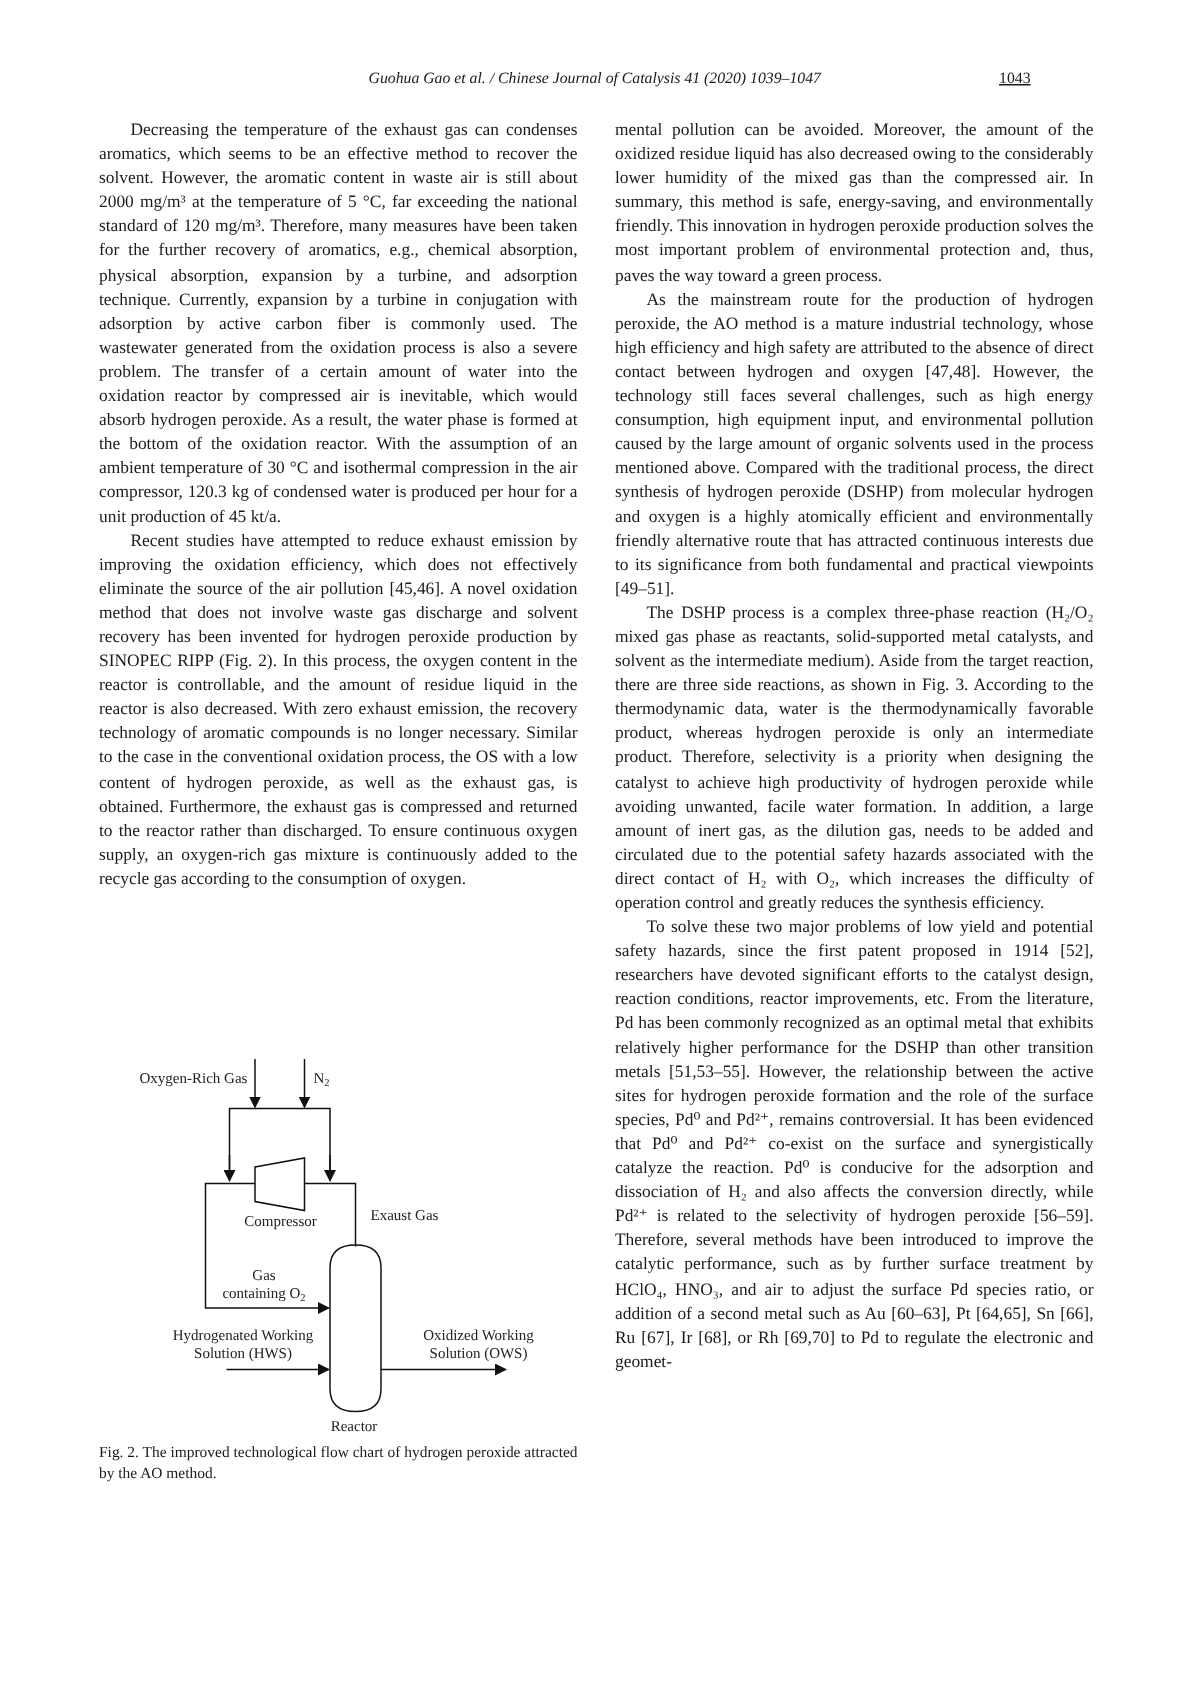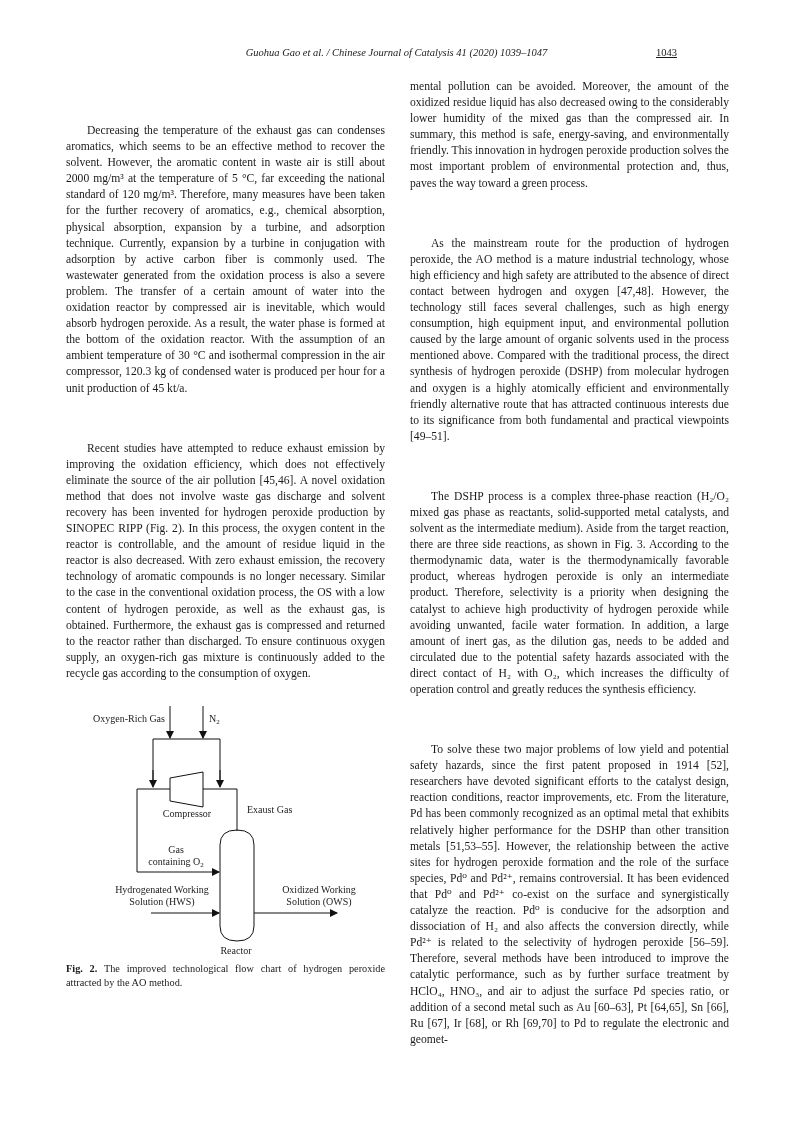--- a/index.html
+++ b/index.html
@@ -2,37 +2,37 @@
 <html><head>
 <meta charset="utf-8">
 <style>
   html, body { margin:0; padding:0; background:#ffffff; }
   body { width:793px; height:1122px; position:relative; overflow:hidden;
          font-family:"Liberation Serif", "DejaVu Serif", serif; color:#1a1a1a; }
   .running-head { position:absolute; top:47px; left:0; width:750px; height:16px;
                   font-size:10.5px; }
   .running-head .journal { position:absolute; left:0; width:793px; text-align:center;
                            font-style:italic; }
-  .running-head .pageno { position:absolute; right:73px;text-decoration:underline; }
+  .running-head .pageno { position:absolute; right:63px;text-decoration:underline; }
   .col { position:absolute; top:79px; width:319px; font-size:11.6px; line-height:16.1px;
          text-align:justify; hyphens:manual; }
   .col.left { left:66px; }
   .col.right { left:410px; }
   .col p { margin:0; }
-  .col p.indent { text-indent:21px;margin-top:44px; }
+  .col p.indent { text-indent:21px; }
   .col p.noindent { text-indent:0; }
   h2.section { font-size:11.6px; font-weight:bold; margin:16px 0 16px 0; line-height:16px;
                font-family:"Liberation Serif", serif; }
   h2.section .num { display:inline-block; width:21px; }
   .figure { position:absolute; left:66px; top:700px; width:319px; height:265px; }
   .figure svg { position:absolute; left:0; top:0; }
   .figure svg text { font-family:"Liberation Serif", serif; font-size:10px; fill:#222; }
   .caption { position:absolute; left:66px; top:962px; width:319px; font-size:10.3px;
              line-height:14px; text-align:justify; }
-  .caption b { font-weight:bold; }
+  .caption b { font-weight:normal; }
 </style>
 </head>
 <body>
 
 <div class="running-head">
   <span class="journal">Guohua Gao et al. / Chinese Journal of Catalysis 41 (2020) 1039–1047</span>
   <span class="pageno">1043</span>
 </div>
 
 <div class="col left">

